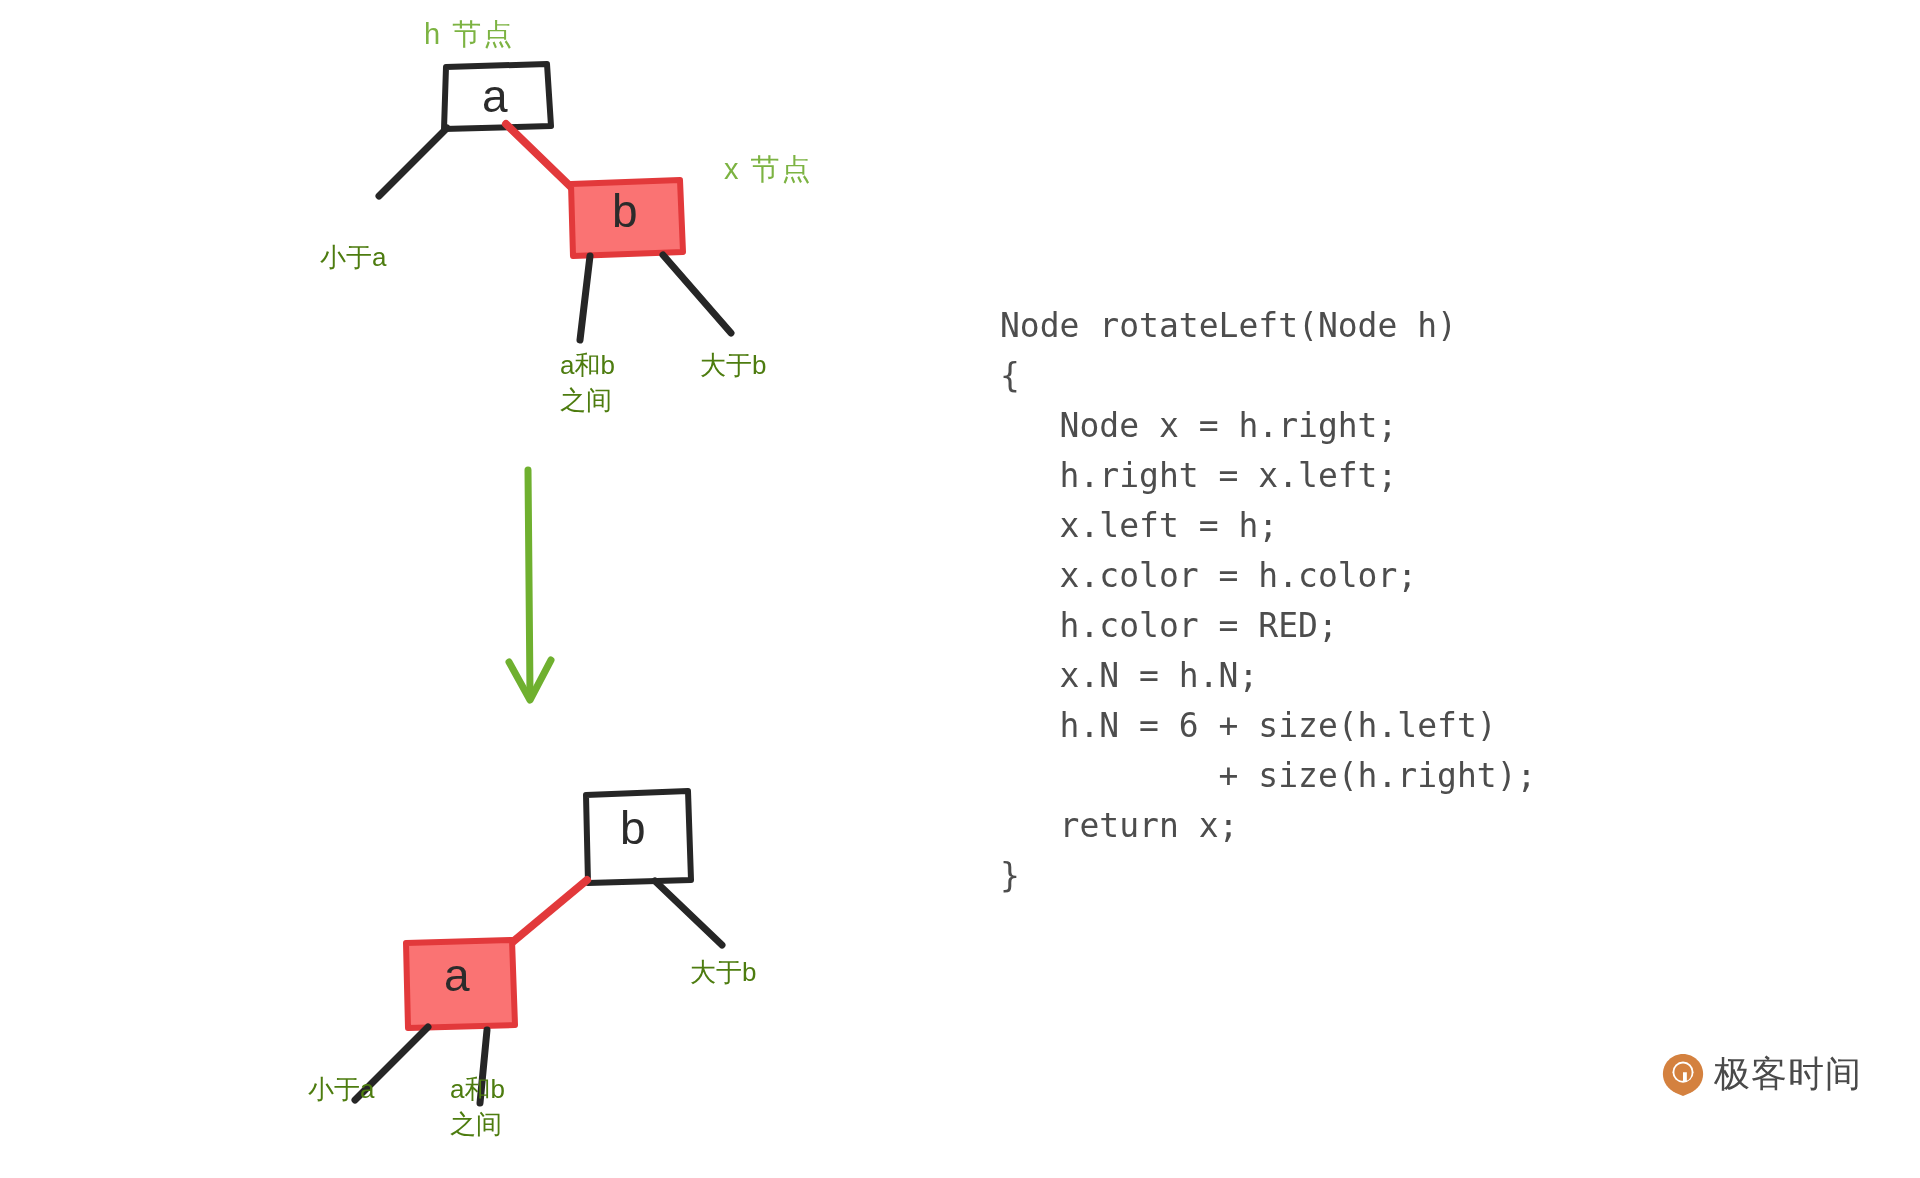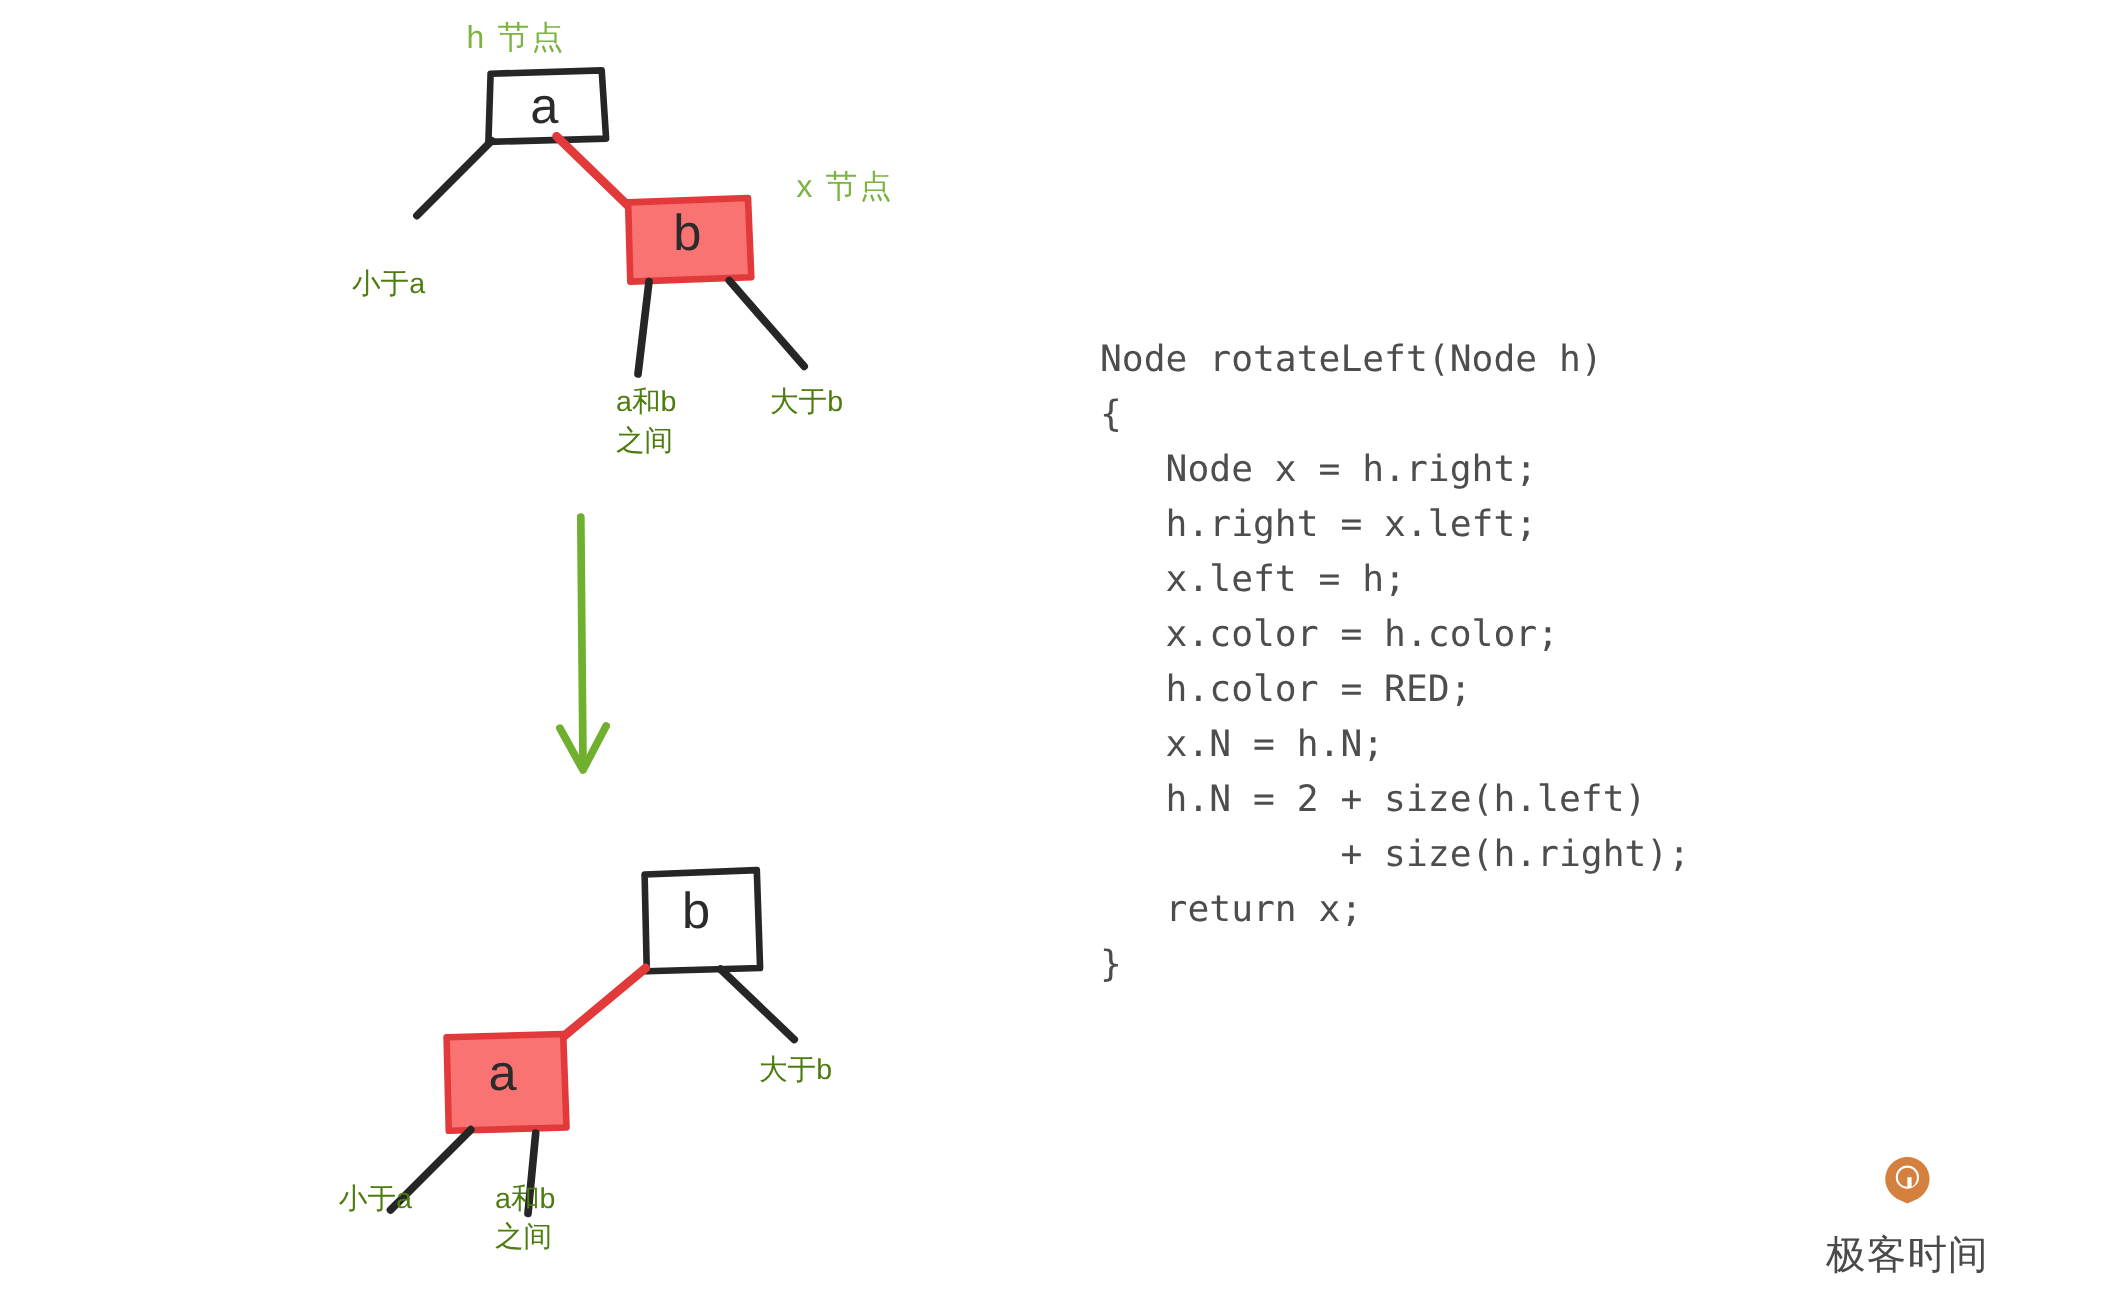--- a/index.html
+++ b/index.html
@@ -62,22 +62,21 @@
     color: #4d4d4d;
     white-space: pre;
     letter-spacing: 0px;
   }
   #brand {
     position: absolute;
     left: 1660px;
     top: 1050px;
     display: flex;
     align-items: center;
-    gap: 21px;
-    flex-direction: column;
+    gap: 8px;
   }
   #brand-mark {
     width: 46px;
     height: 46px;
     flex: 0 0 auto;
   }
   #brand-text {
     font-size: 36px;
     color: #4a4a4a;
     letter-spacing: 1px;
@@ -159,21 +158,21 @@
   </div>
 
   <pre id="code-block">Node rotateLeft(Node h)
 {
    Node x = h.right;
    h.right = x.left;
    x.left = h;
    x.color = h.color;
    h.color = RED;
    x.N = h.N;
-   h.N = 2 + size(h.left)
+   h.N = 6 + size(h.left)
            + size(h.right);
    return x;
 }</pre>
 
   <div id="brand">
     <svg id="brand-mark" viewBox="0 0 48 48">
       <path d="M24,2 C12.4,2 3,11.4 3,23 C3,31.6 8.6,39 16,42.4 L24,46 L32,42.4 C39.4,39 45,31.6 45,23 C45,11.4 35.6,2 24,2 Z" fill="#D4813F"></path>
       <circle cx="24" cy="21" r="11" fill="#ffffff"></circle>
       <path d="M24,12 C19,12 15,16 15,21 C15,26 19,30 24,30 L24,21 L28,21 L28,30 C31.5,28.4 33,25 33,21 C33,16 29,12 24,12 Z" fill="#D4813F"></path>
     </svg>

